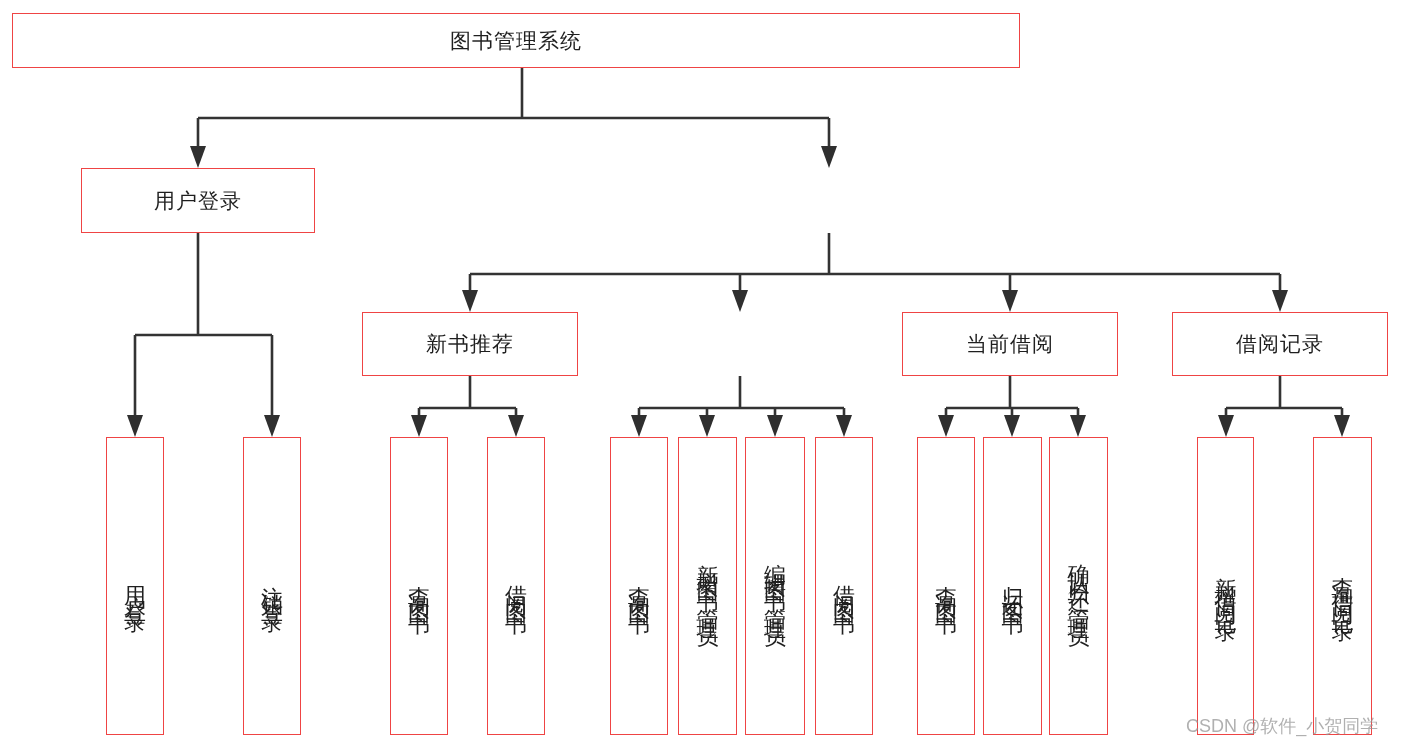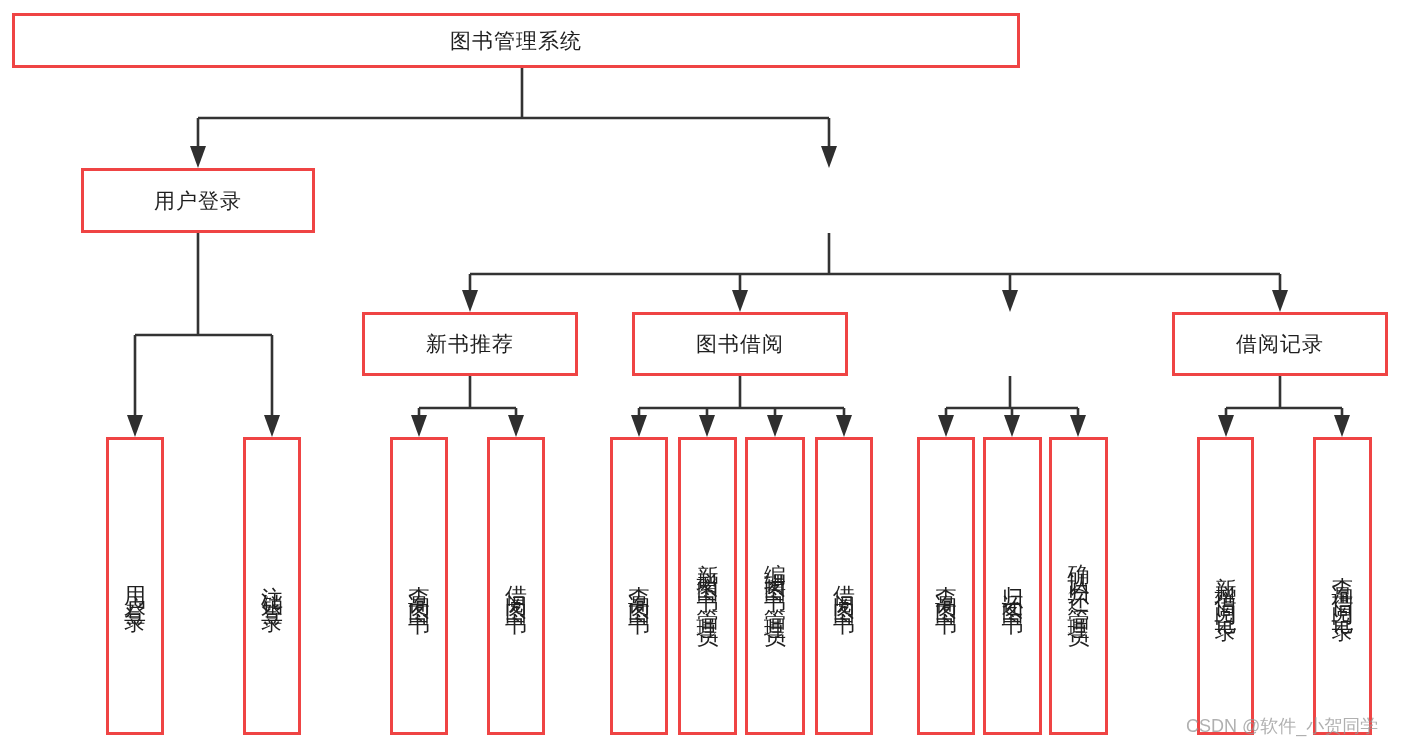--- a/index.html
+++ b/index.html
@@ -13,21 +13,21 @@
   }
   .connectors {
     position: absolute;
     left: 0; top: 0;
     width: 1405px; height: 747px;
     pointer-events: none;
   }
   .node {
     position: absolute;
     box-sizing: border-box;
-    border: 3px solid #ef4444;
+    border: 1px solid #ef4444;
     background: #ffffff;
     display: flex;
     align-items: center;
     justify-content: center;
     color: #1f1f1f;
   }
   .hbox { font-size: 21px; letter-spacing: 1px; }
   .vbox span {
     writing-mode: vertical-rl;
     text-orientation: mixed;
@@ -112,22 +112,22 @@
     <span>图书管理系统</span>
   </div>
 
   <div class="node hbox" style="left:81px; top:168px; width:234px; height:65px;">
     <span>用户登录</span>
   </div>
 
   <div class="node hbox" style="left:362px; top:312px; width:216px; height:64px;">
     <span>新书推荐</span>
   </div>
-  <div class="node hbox" style="left:632px; top:312px; width:216px; height:64px;">
-    <span>图书借阅</span>
+  <div class="node hbox" style="left:902px; top:312px; width:216px; height:64px;">
+    <span>当前借阅</span>
   </div>
   <div class="node hbox" style="left:1172px; top:312px; width:216px; height:64px;">
     <span>借阅记录</span>
   </div>
 
   <div class="node vbox" style="left:106px; top:437px; width:58px; height:298px;">
     <span>用户登录</span>
   </div>
   <div class="node vbox" style="left:243px; top:437px; width:58px; height:298px;">
     <span>注销登录</span>

